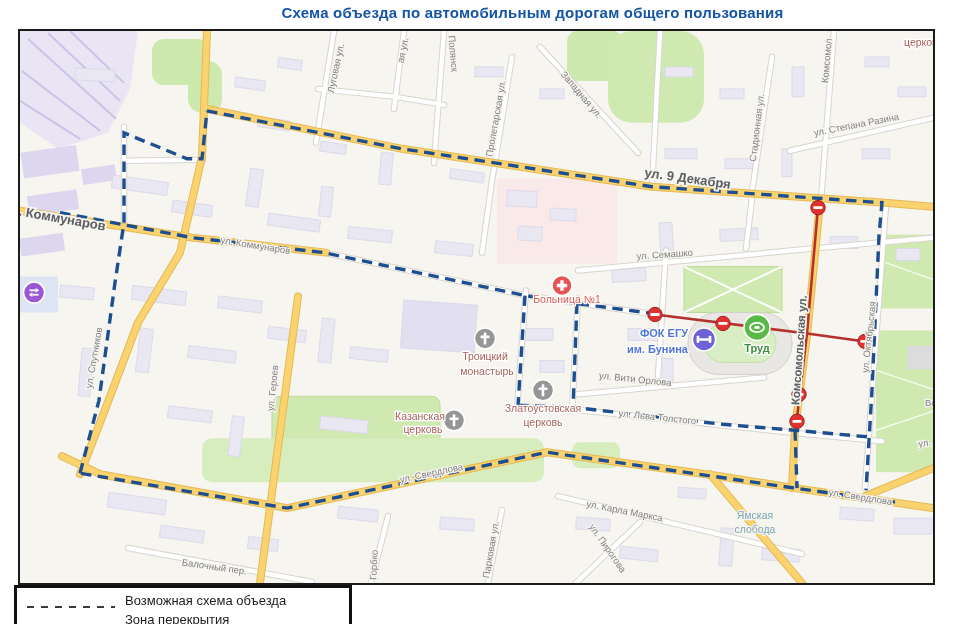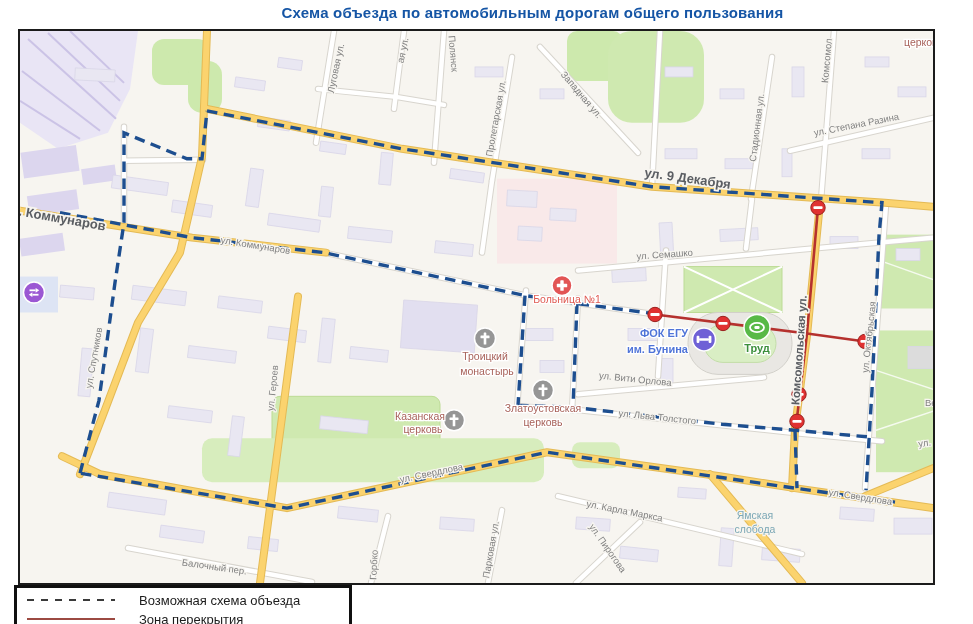--- a/index.html
+++ b/index.html
@@ -14,21 +14,21 @@
   .map-frame{
     position:absolute;left:18px;top:29px;width:917px;height:556px;
     border:2px solid #1b1b1b;box-sizing:border-box;background:#f7f5f0;overflow:hidden;
   }
   .map-frame svg{display:block;width:100%;height:100%;}
   .legend-box{
     position:absolute;left:14px;top:585px;width:338px;height:45px;
     background:#ffffff;border:3px solid #101010;box-sizing:border-box;
     padding:4px 10px 0 10px;display:flex;flex-direction:column;gap:3px;z-index:5;
   }
-  .legend-row{display:flex;align-items:center;gap:24px;height:16px;}
+  .legend-row{display:flex;align-items:flex-end;gap:10px;height:16px;}
   .legend-sample{width:88px;height:2px;flex:0 0 auto;}
   .sample-dashed{background:repeating-linear-gradient(90deg,#3a3a3a 0 7px,transparent 7px 14px);}
   .sample-solid{background:#9c4a42;height:2.5px;}
   .legend-label{font-size:13px;color:#1c1c1c;}
   
   text{font-family:"Liberation Sans",sans-serif;}
   .lbl{font-size:9.5px;fill:#818181;stroke:#f7f5f0;stroke-width:2.6px;paint-order:stroke;}
   .lbl-major{font-size:13px;font-weight:bold;fill:#5b5e63;stroke:#f7f5f0;stroke-width:3.4px;paint-order:stroke;}
   .lbl-major-v{font-size:11.5px;font-weight:bold;fill:#5b5e63;stroke:#f7f5f0;stroke-width:3.2px;paint-order:stroke;}
   .poi-red{font-size:10.5px;fill:#df5a52;stroke:#fff;stroke-width:2.6px;paint-order:stroke;}

